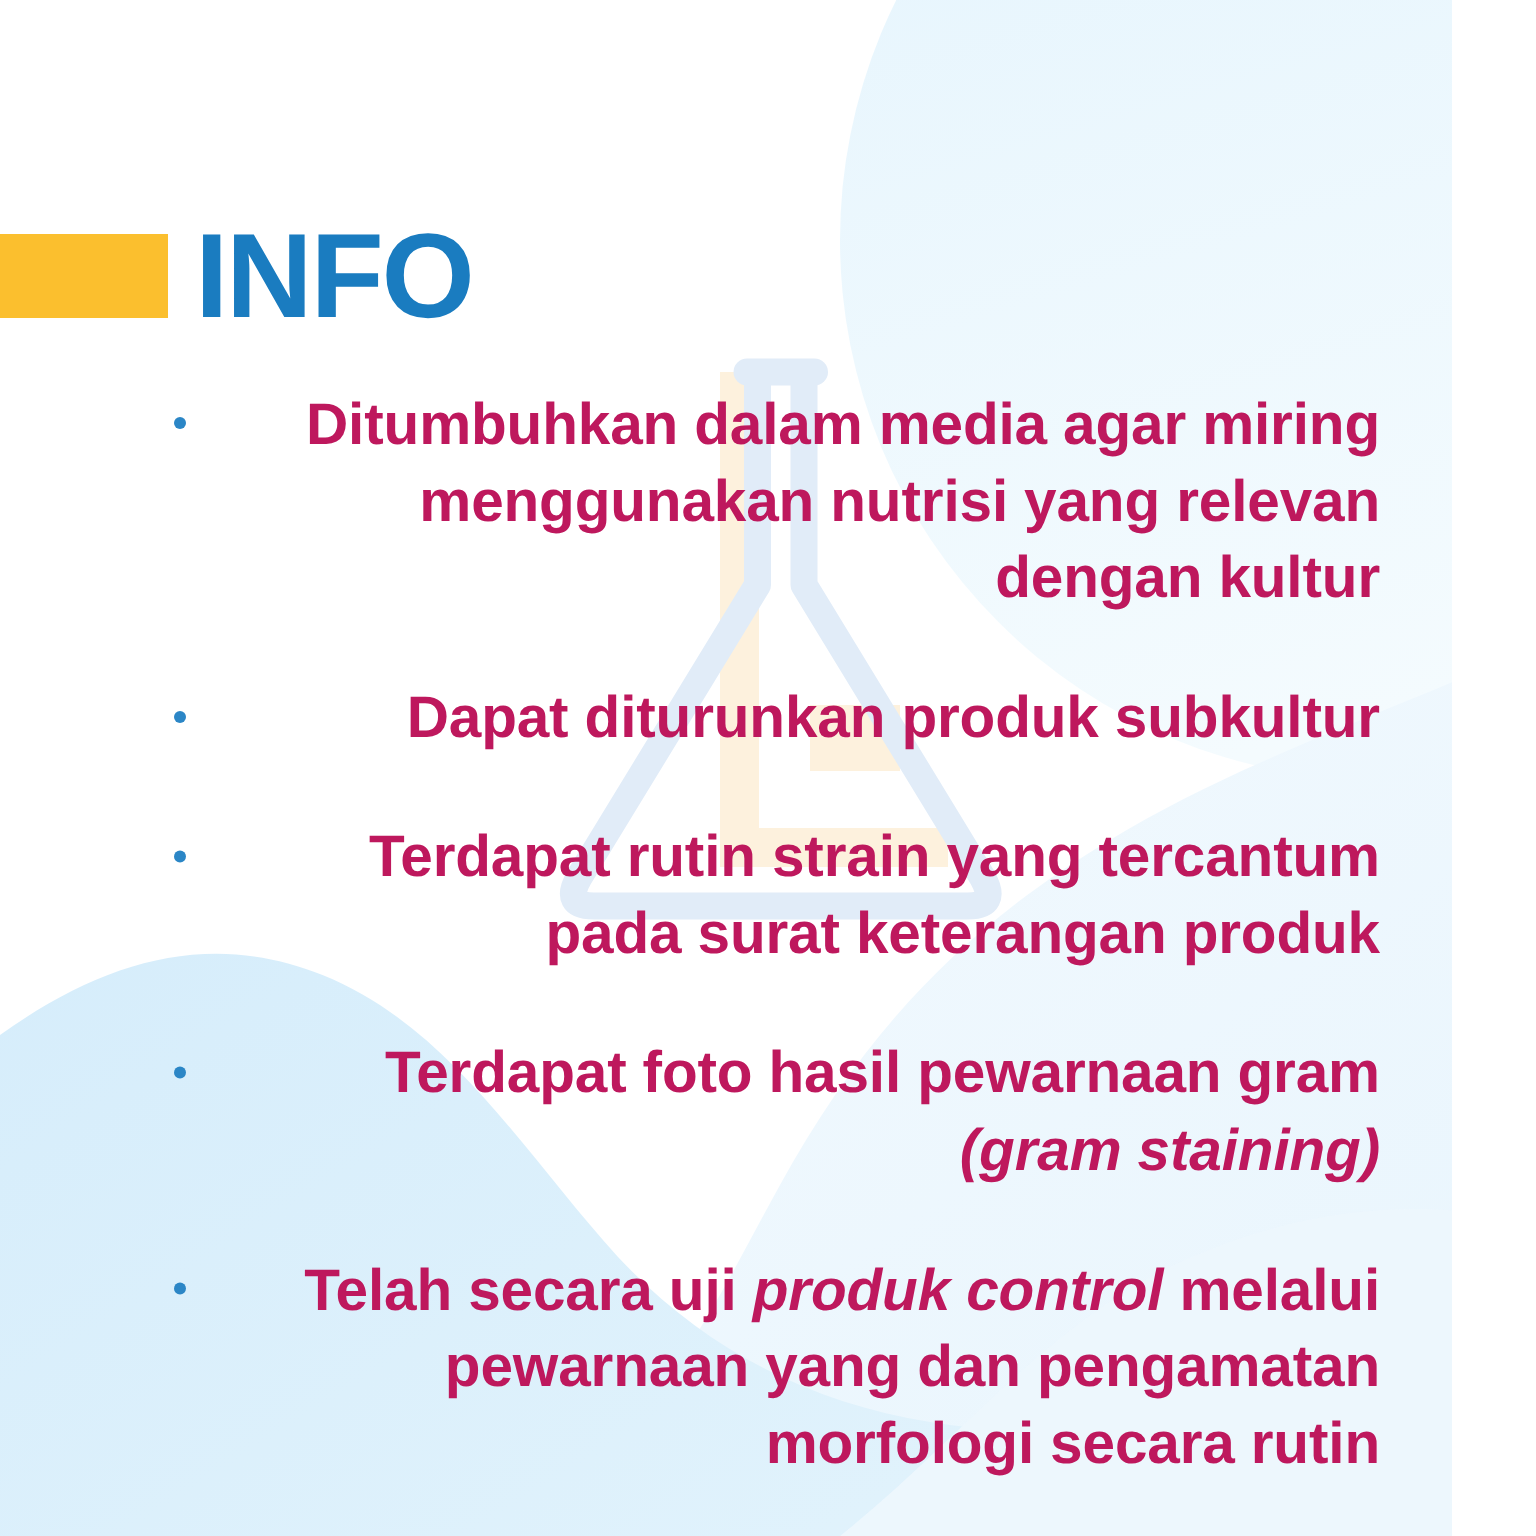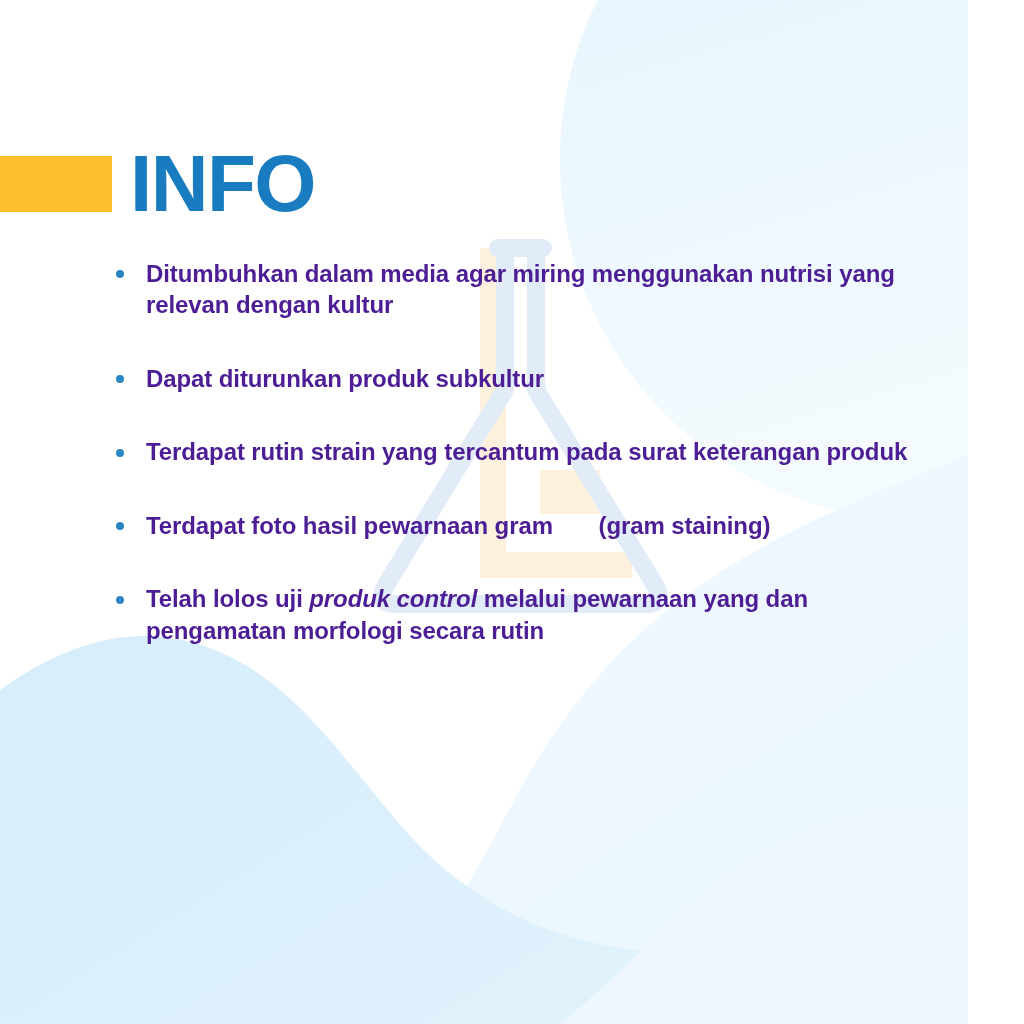--- a/index.html
+++ b/index.html
@@ -63,42 +63,43 @@
     width: 812px;
     margin: 0;
     padding: 0;
     list-style: none;
     z-index: 5;
   }
   .bullet-item {
     position: relative;
     padding-left: 38px;
     margin-bottom: 42px;
-    color: #4c1d95;
-    font-size: 24px;
+    color: #be185d;
+    font-size: 39px;
     line-height: 1.31;
     font-weight: 600;
     letter-spacing: -0.1px;
+    text-align: right;
   }
   .bullet-item:last-child {
     margin-bottom: 0;
   }
   .bullet-dot {
     position: absolute;
     left: 8px;
     top: 0.52em;
     width: 8px;
     height: 8px;
     border-radius: 50%;
     background: #2b86c6;
   }
   .bullet-text { display: block; }
   .bullet-text b { font-weight: 800; }
   .bullet-text i { font-style: italic; }
-  .bullet-text .bi { font-weight: 800; margin-left: 39px; }
+  .bullet-text .bi { font-style: italic; font-weight: 800; margin-left: 39px; }
 </style>
 </head>
 <body>
 
 <div class="slide">
 
   <svg class="bg-layer" viewBox="0 0 1024 1024" xmlns="http://www.w3.org/2000/svg" aria-hidden="true">
     <defs>
       <linearGradient id="gCircle" x1="0" y1="0" x2="0.3" y2="1">
         <stop offset="0%" stop-color="#e4f4fd"></stop>
@@ -166,17 +167,17 @@
     <li class="bullet-item">
       <span class="bullet-dot"></span>
       <span class="bullet-text"><span>Terdapat </span><b>rutin strain</b><span> yang tercantum pada surat keterangan produk</span></span>
     </li>
     <li class="bullet-item">
       <span class="bullet-dot"></span>
       <span class="bullet-text"><span>Terdapat foto hasil pewarnaan gram </span><span class="bi">(gram staining)</span></span>
     </li>
     <li class="bullet-item">
       <span class="bullet-dot"></span>
-      <span class="bullet-text"><span>Telah lolos uji </span><i>produk control</i><span> melalui pewarnaan yang dan pengamatan morfologi secara rutin</span></span>
+      <span class="bullet-text"><span>Telah secara uji </span><i>produk control</i><span> melalui pewarnaan yang dan pengamatan morfologi secara rutin</span></span>
     </li>
   </ul>
 
 </div>
 
 </body></html>

